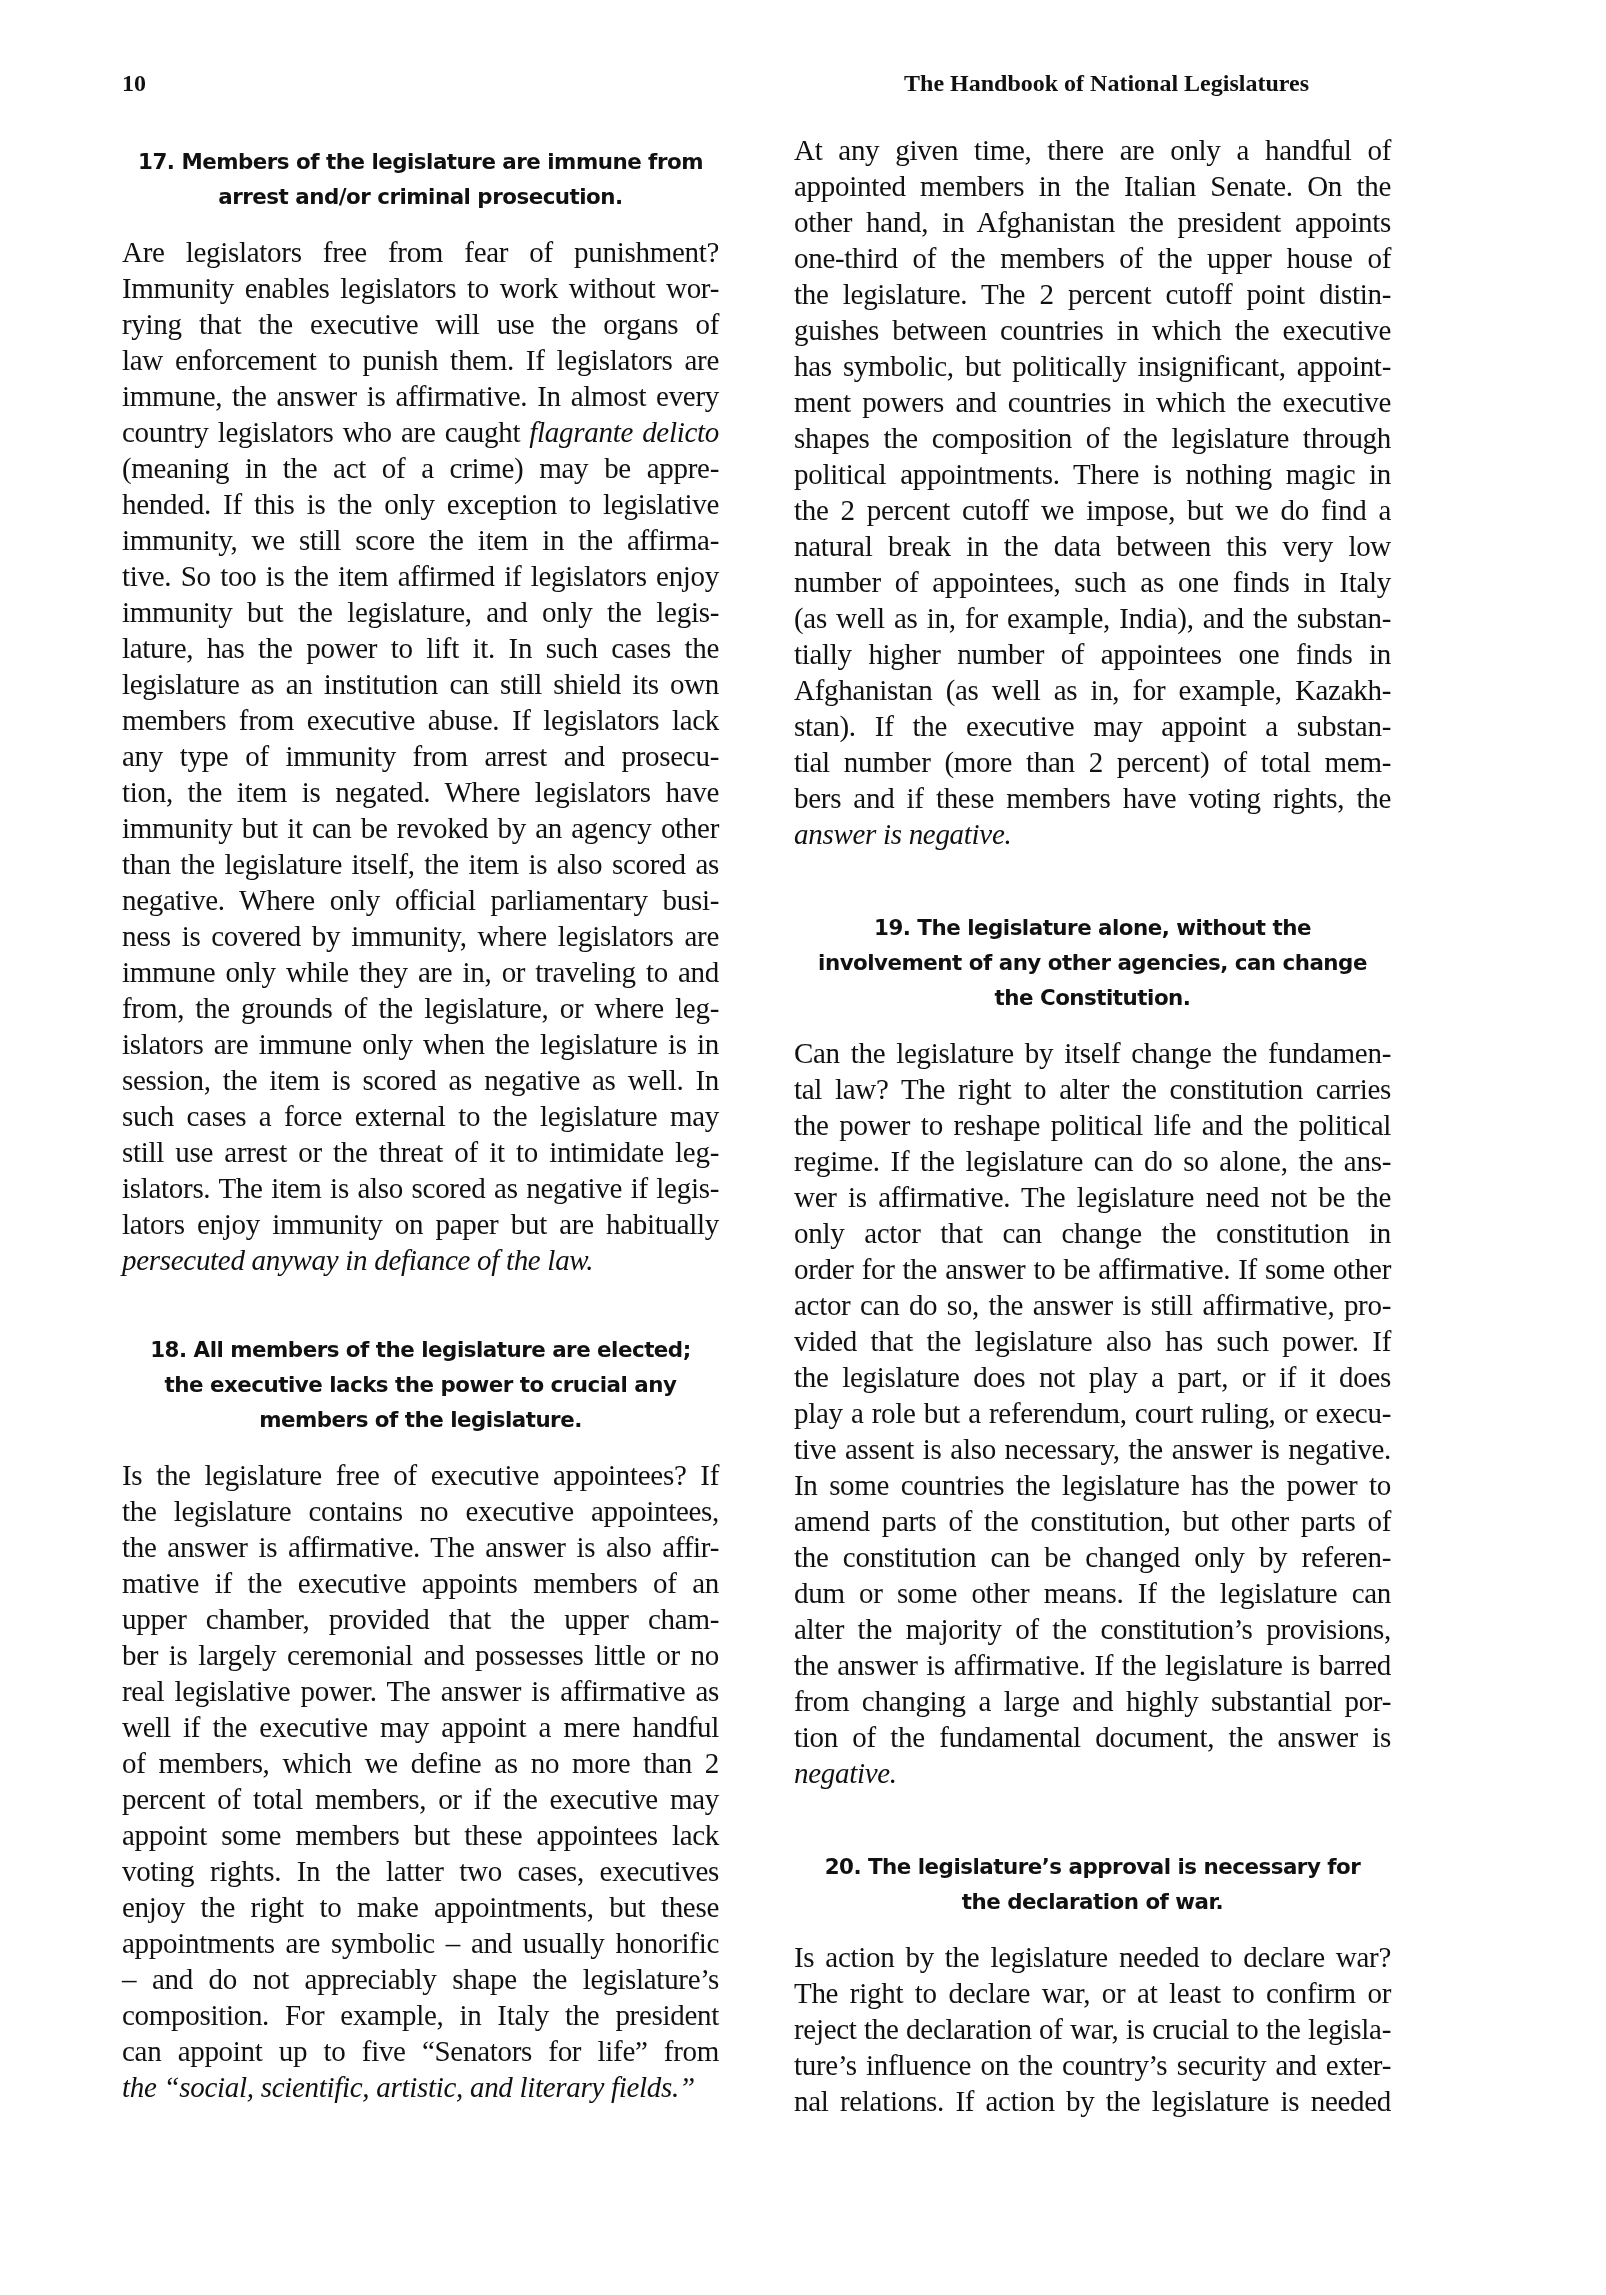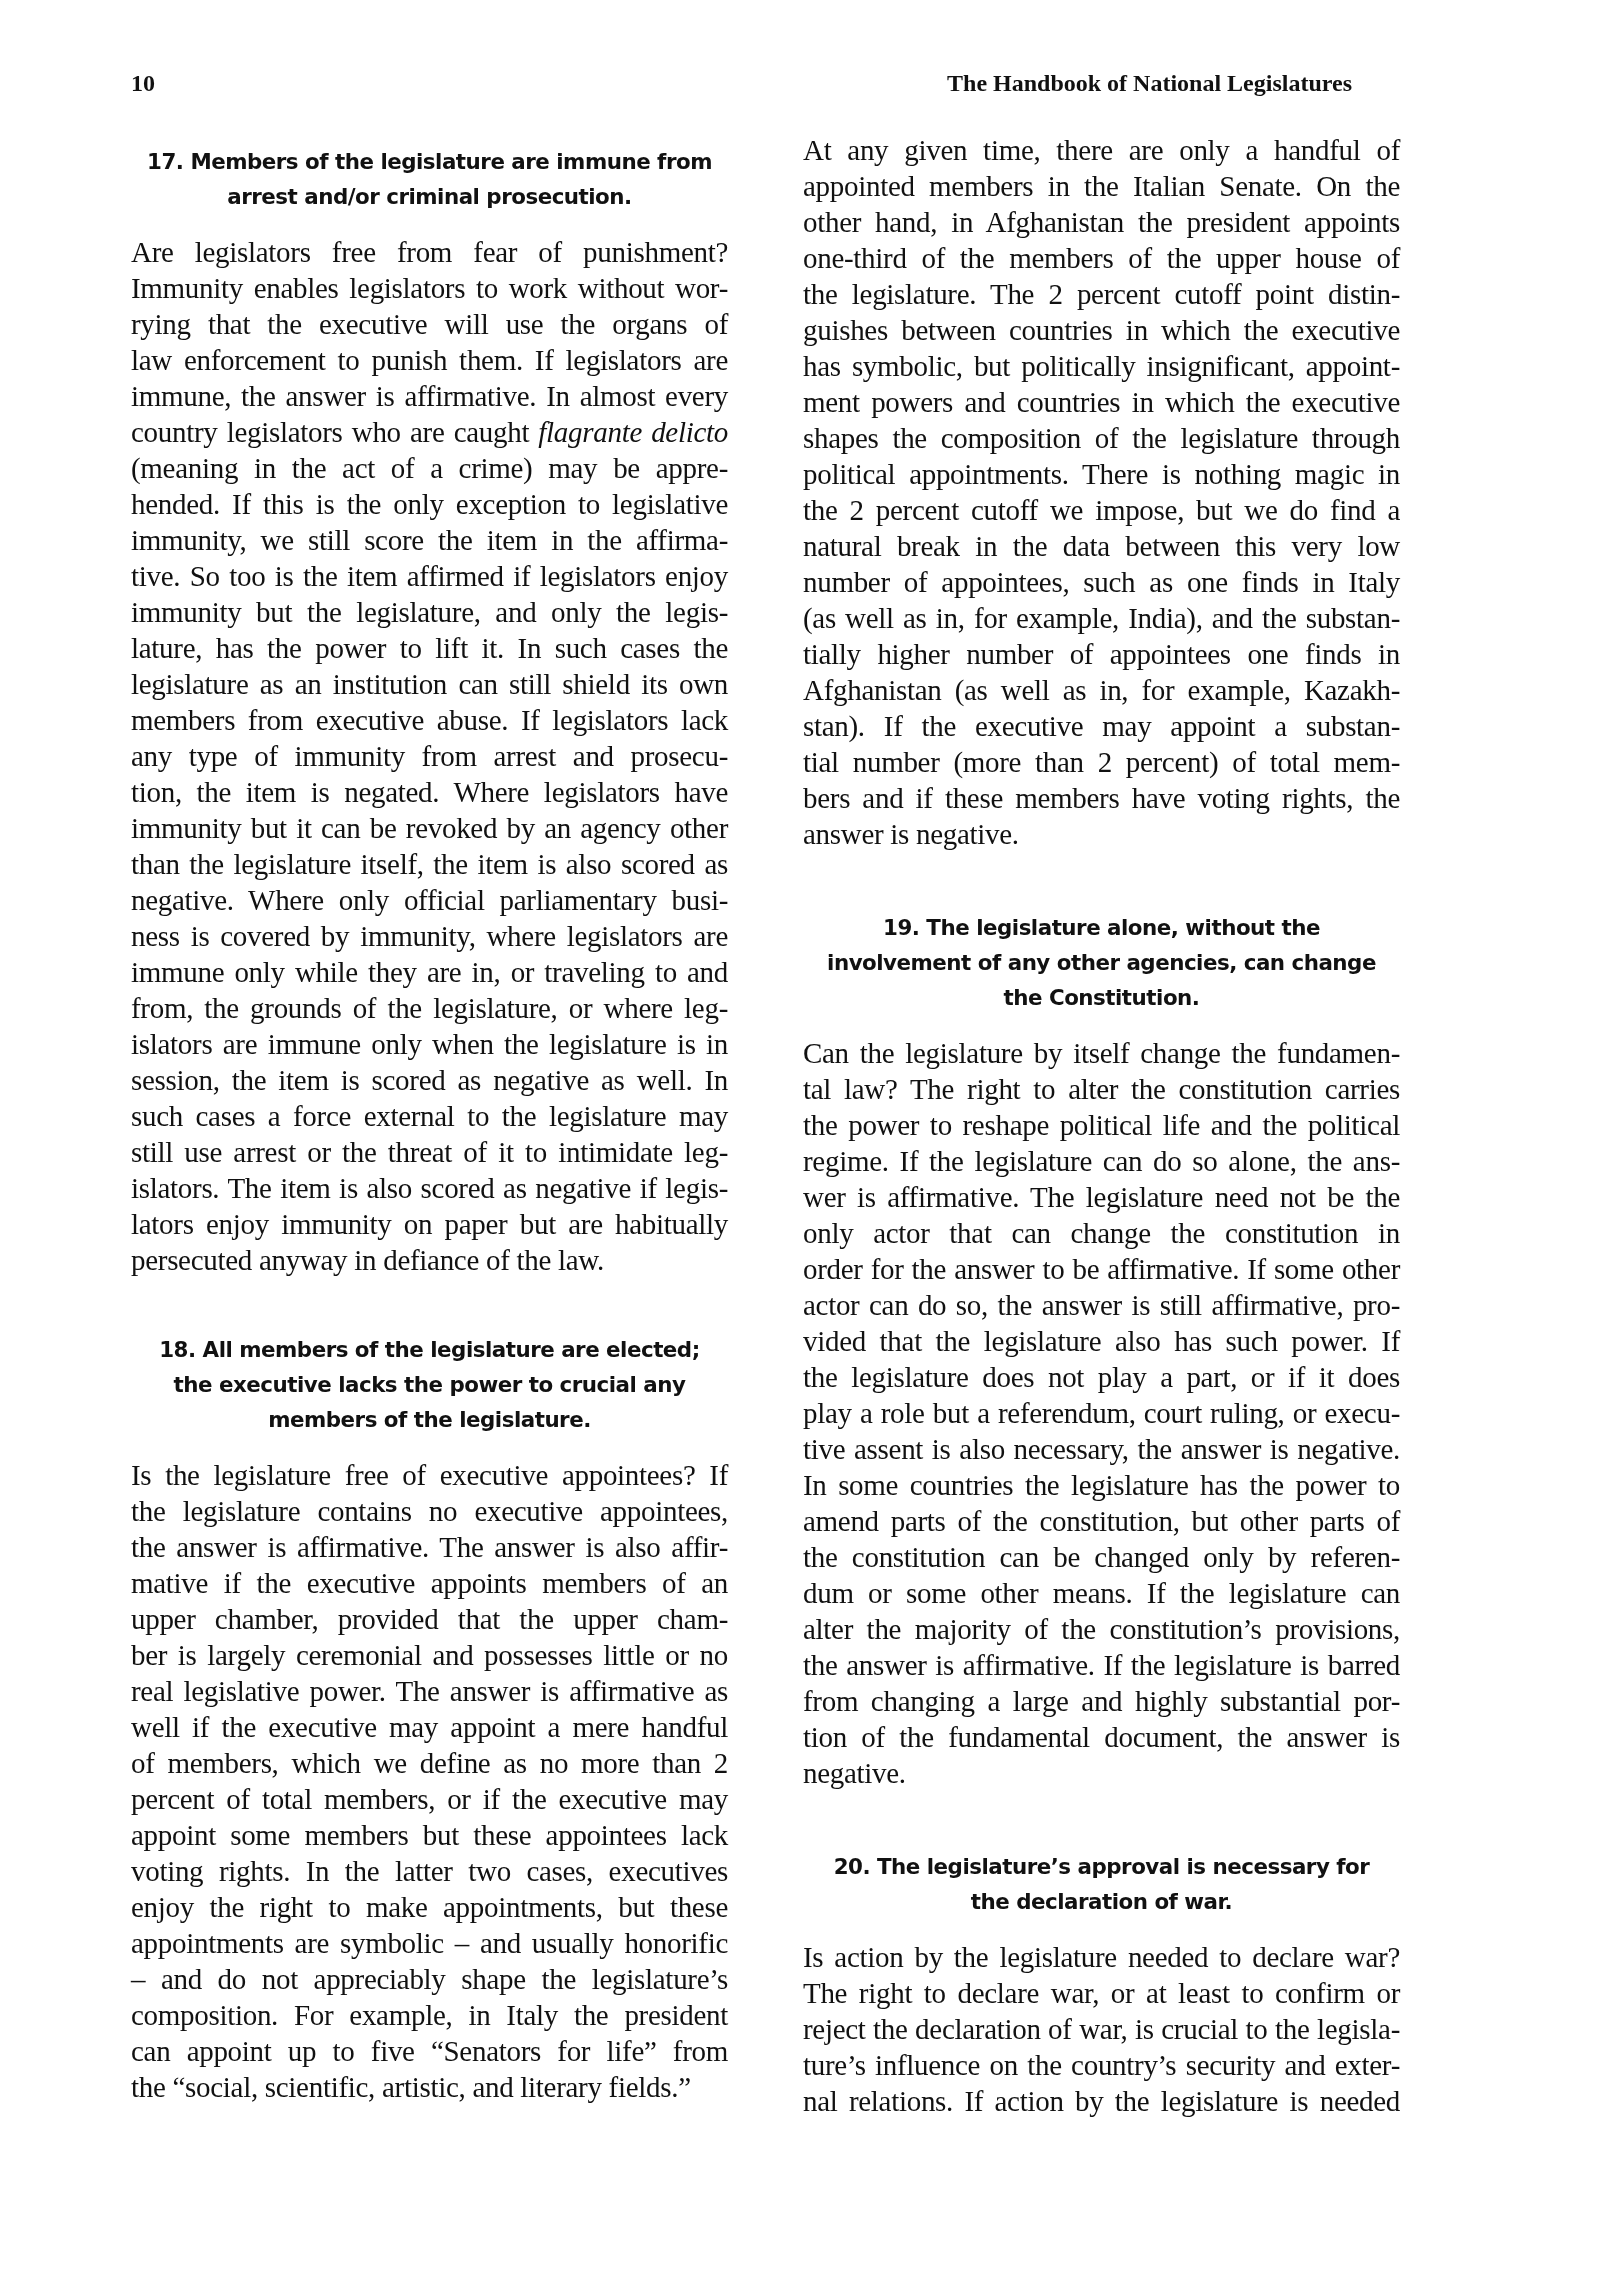--- a/index.html
+++ b/index.html
@@ -1,33 +1,33 @@
 <!DOCTYPE html>
 <html style="font-size:12.2px"><head>
 <meta charset="utf-8">
 <style>
   html, body { margin: 0; padding: 0; background: #ffffff; }
   body { width: 1607px; height: 2295px; position: relative; overflow: hidden; color: #111; }
-  .page { position: absolute; left: 9px; top: 0; width: 1438px; height: 2295px; padding-left: 34px; }
+  .page { position: absolute; left: 0; top: 0; width: 1438px; height: 2295px; }
   .running-head {
     position: absolute; top: 70px; left: 122px; right: 129px; height: 38px;
     font-family: "Liberation Serif", serif; font-weight: bold; font-size: 24px;
   }
   .page-num { position: absolute; left: 0; top: 0; }
   .book-title { position: absolute; right: 0; top: 0; }
   .col { position: absolute; top: 144px; width: 597px; font-family: "Liberation Serif", serif; }
   .col-left { left: 122px; }
   .col-right { left: 794px; top: 132px; }
   .heading {
     font-family: "DejaVu Sans", sans-serif; font-weight: bold; font-size: 21.4px;
     line-height: 35px; margin: 0 0 20px 0; letter-spacing: -0.5px; text-align: center;
   }
   .para { font-size: 29px; line-height: 36px; margin: 0; }
   .line { display: block; text-align: justify; text-align-last: justify; white-space: nowrap; height: 36px; letter-spacing: -0.3px; }
-  .line.last { text-align-last: left; }
+  .line.last { text-align-last: left; font-style: italic; }
   .gap { height: 54px; }
   .gap-sm { height: 58px; }
   em { font-style: italic; }
 </style>
 </head>
 <body>
 
 <div class="page">
 
   <div class="running-head">

